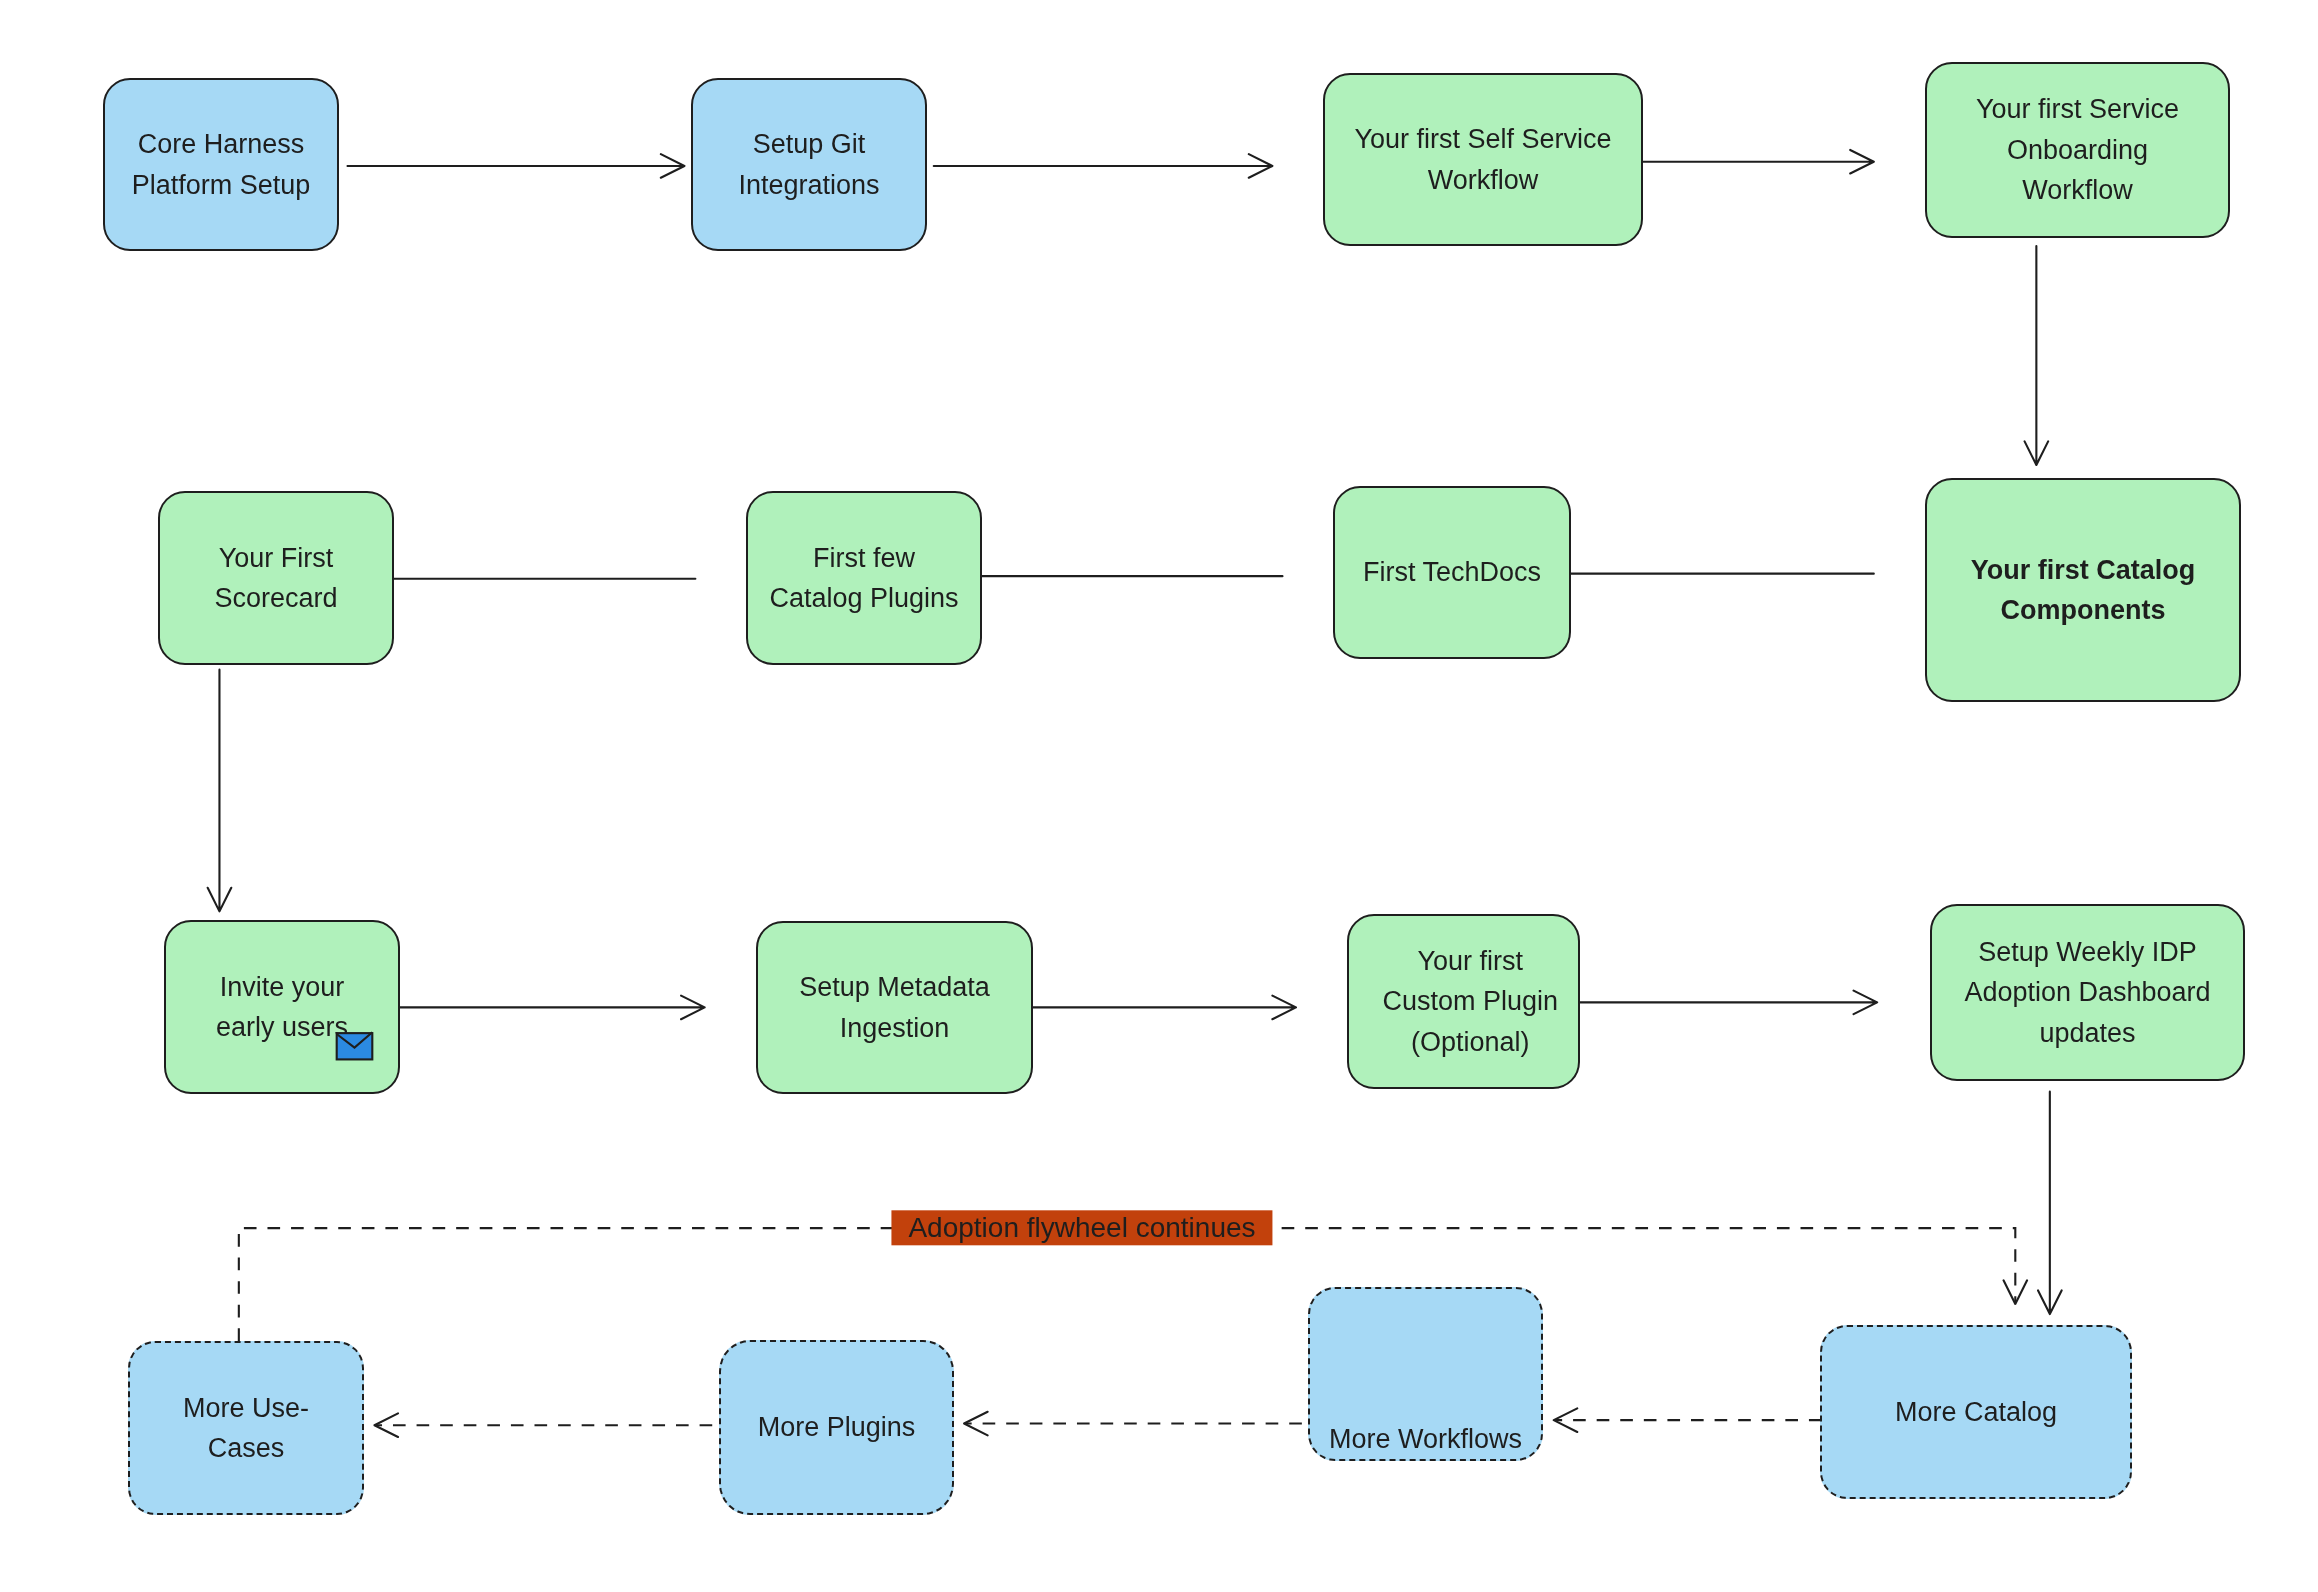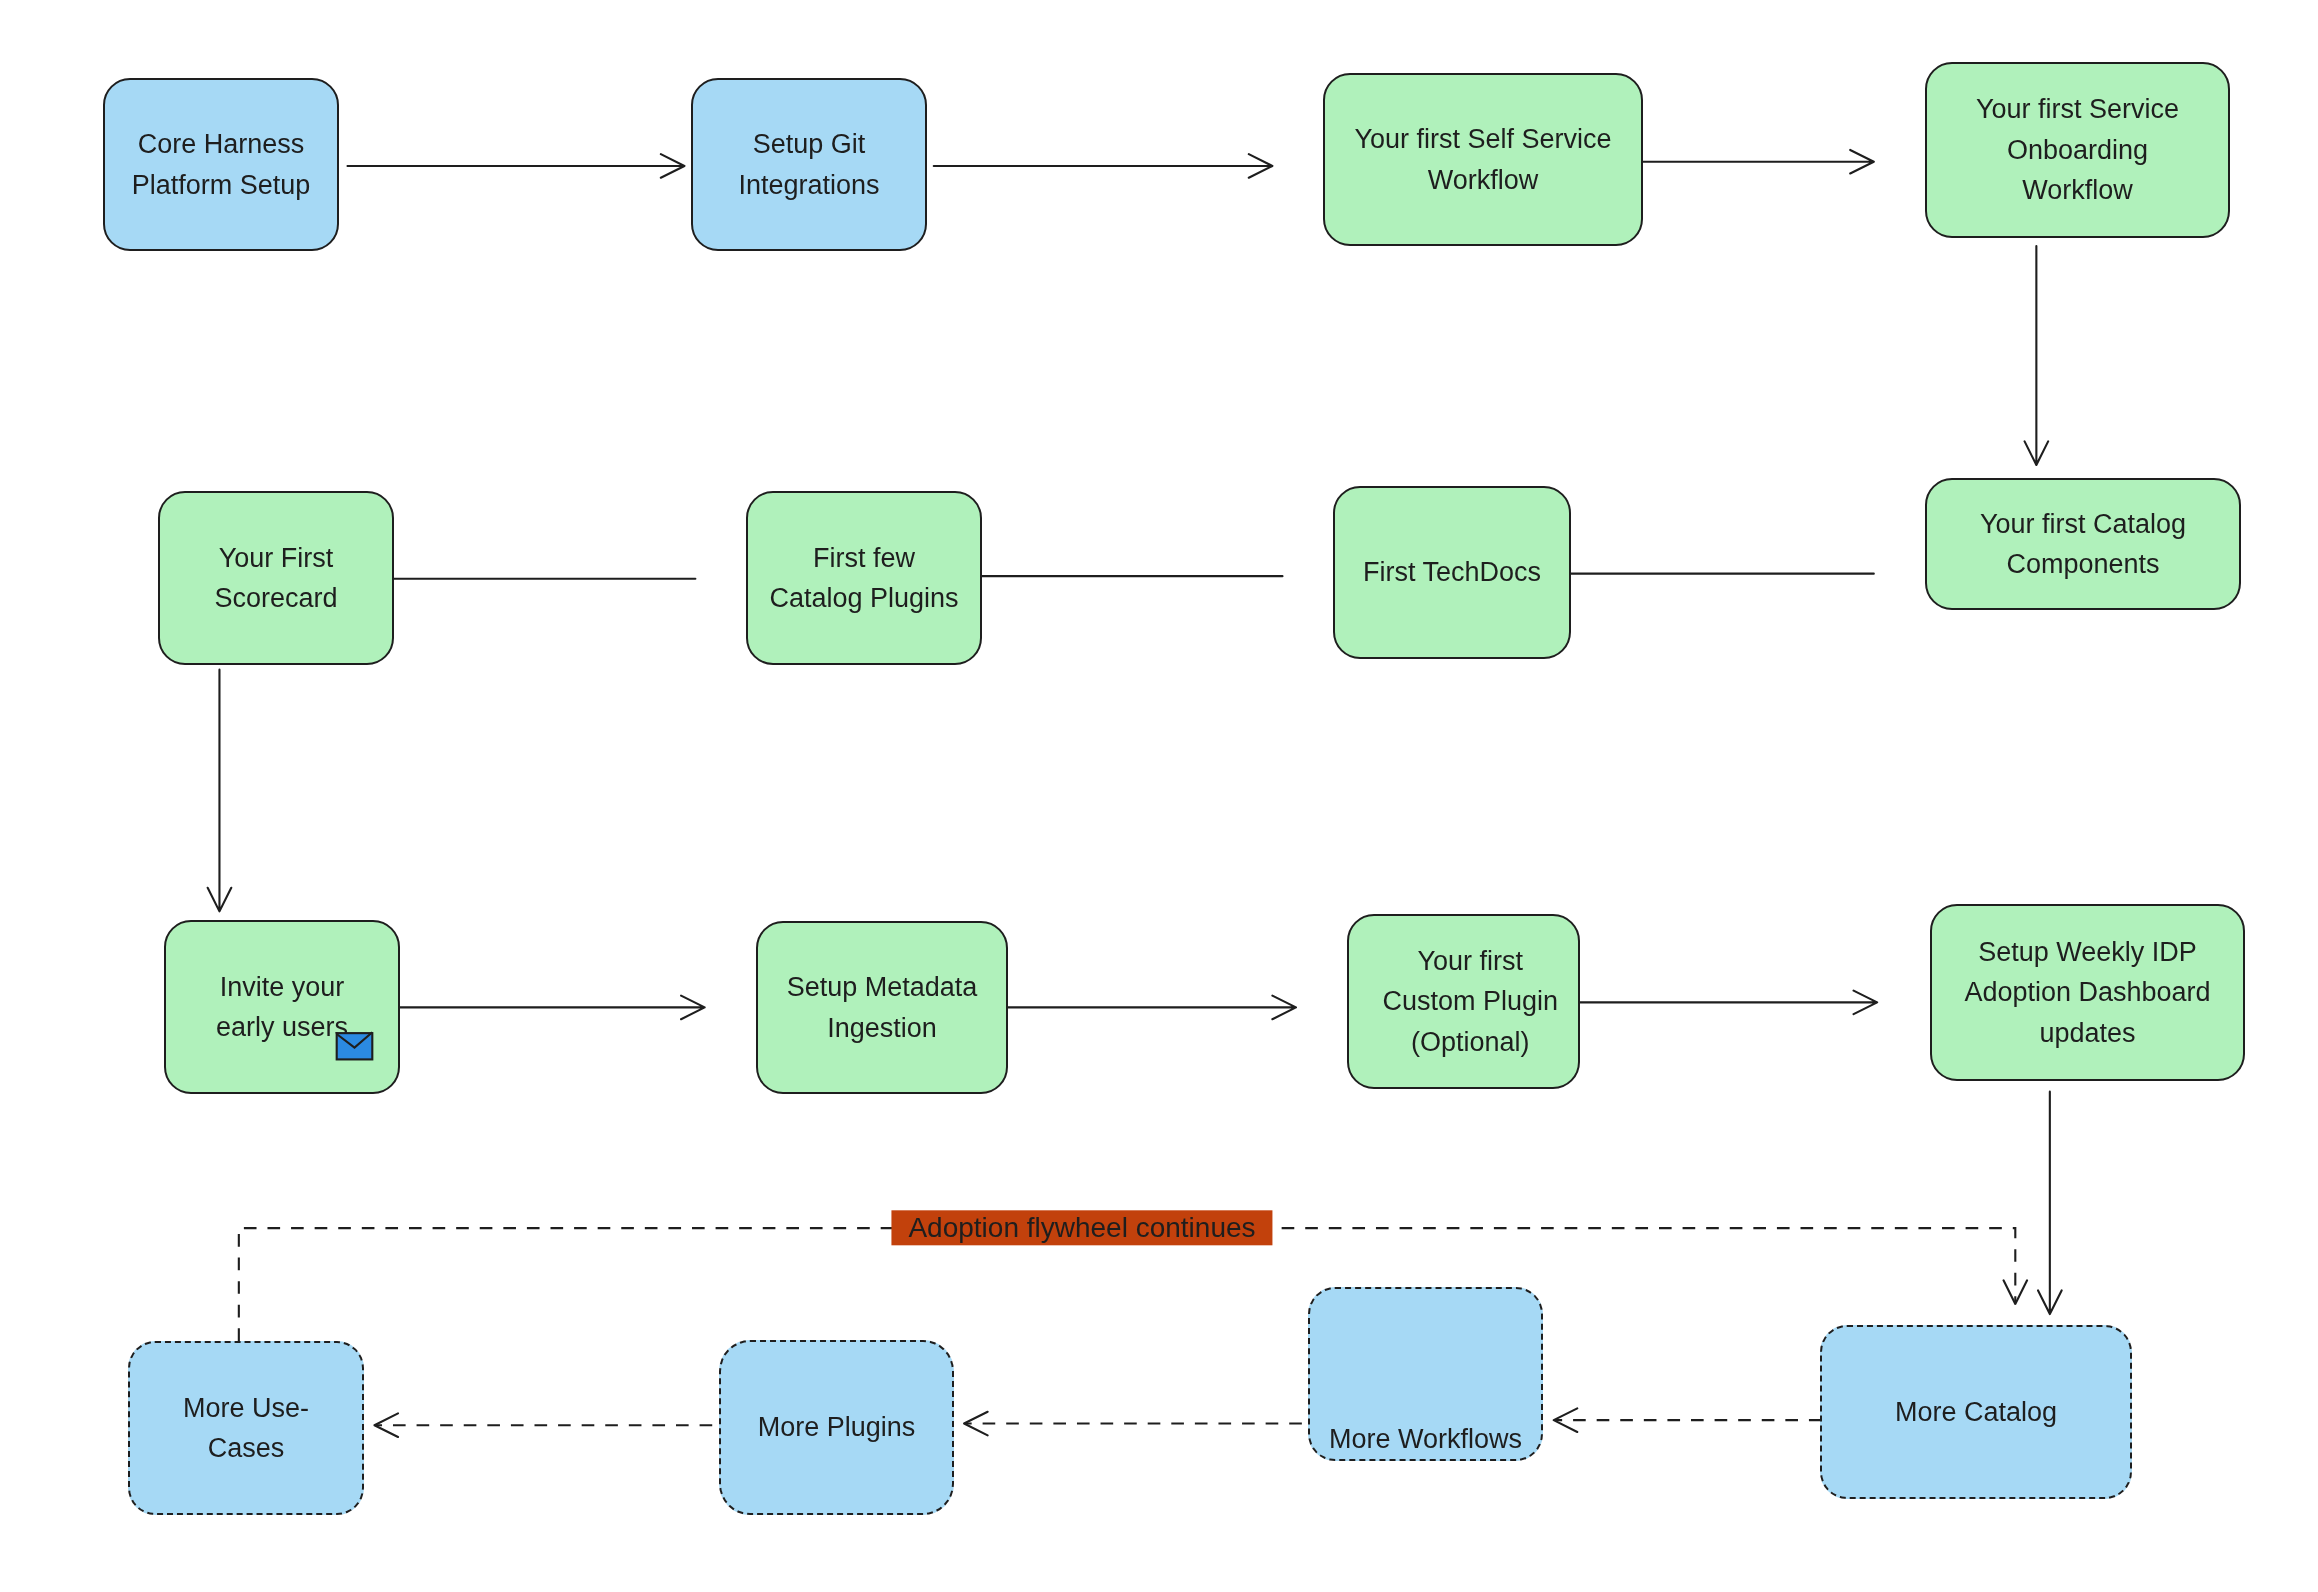--- a/index.html
+++ b/index.html
@@ -94,41 +94,41 @@
   <div class="node blue" style="left:691px; top:78px; width:236px; height:173px;">
     <span>Setup Git Integrations</span>
   </div>
   <div class="node green" style="left:1279px; top:73px; width:320px; height:173px;">
     <span>Your first Self Service Workflow</span>
   </div>
   <div class="node green narrow" style="left:1881px; top:62px; width:305px; height:176px;">
     <span>Your first Service Onboarding Workflow</span>
   </div>
 
-  <div class="node green" style="left:1881px; top:478px; width:316px; height:132px;">
+  <div class="node green" style="left:1881px; top:478px; width:316px; height:224px;font-weight:bold;">
     <span>Your first Catalog Components</span>
   </div>
   <div class="node green" style="left:1289px; top:486px; width:238px; height:173px;">
     <span>First TechDocs</span>
   </div>
   <div class="node green" style="left:702px; top:491px; width:236px; height:174px;">
     <span>First few Catalog Plugins</span>
   </div>
   <div class="node green" style="left:114px; top:491px; width:236px; height:174px;">
     <span>Your First Scorecard</span>
   </div>
 
   <div class="node green" style="left:120px; top:920px; width:236px; height:174px;">
     <span style="display:block; max-width:169px;">Invite your early users</span>
     <svg class="envelope" viewBox="0 0 46 40">
       <rect x="2" y="6" width="42" height="31" fill="var(--envelope, #2b8ae2)" stroke="var(--stroke, #1e1e1e)" stroke-width="2.5"></rect>
       <path d="M2 7 L23 23 L44 5" fill="none" stroke="var(--stroke, #1e1e1e)" stroke-width="2.5"></path>
     </svg>
   </div>
-  <div class="node green" style="left:712px; top:921px; width:252px; height:173px;text-align:center;">
+  <div class="node green" style="left:712px; top:921px; width:277px; height:173px;text-align:center;">
     <span>Setup Metadata Ingestion</span>
   </div>
   <div class="node green" style="left:1303px; top:914px; width:233px; height:175px;padding-left:32px;">
     <span>Your first Custom Plugin (Optional)</span>
   </div>
   <div class="node green" style="left:1886px; top:904px; width:315px; height:177px;">
     <span>Setup Weekly IDP Adoption Dashboard updates</span>
   </div>
 
   <div class="flywheel-label">Adoption flywheel continues</div>

